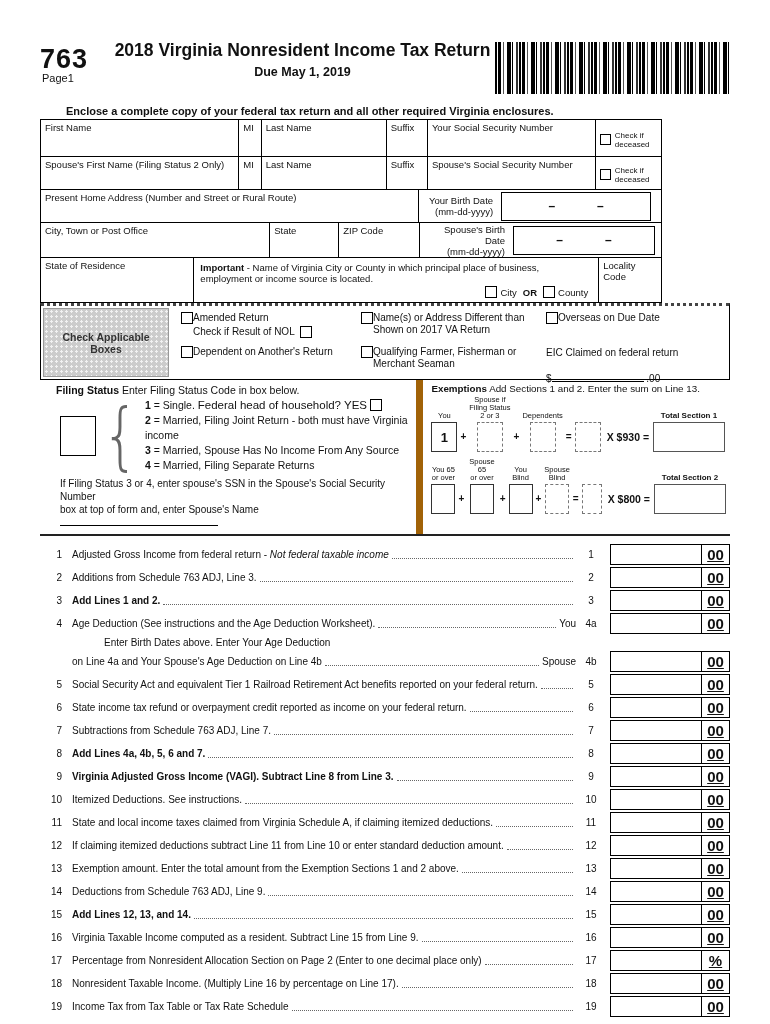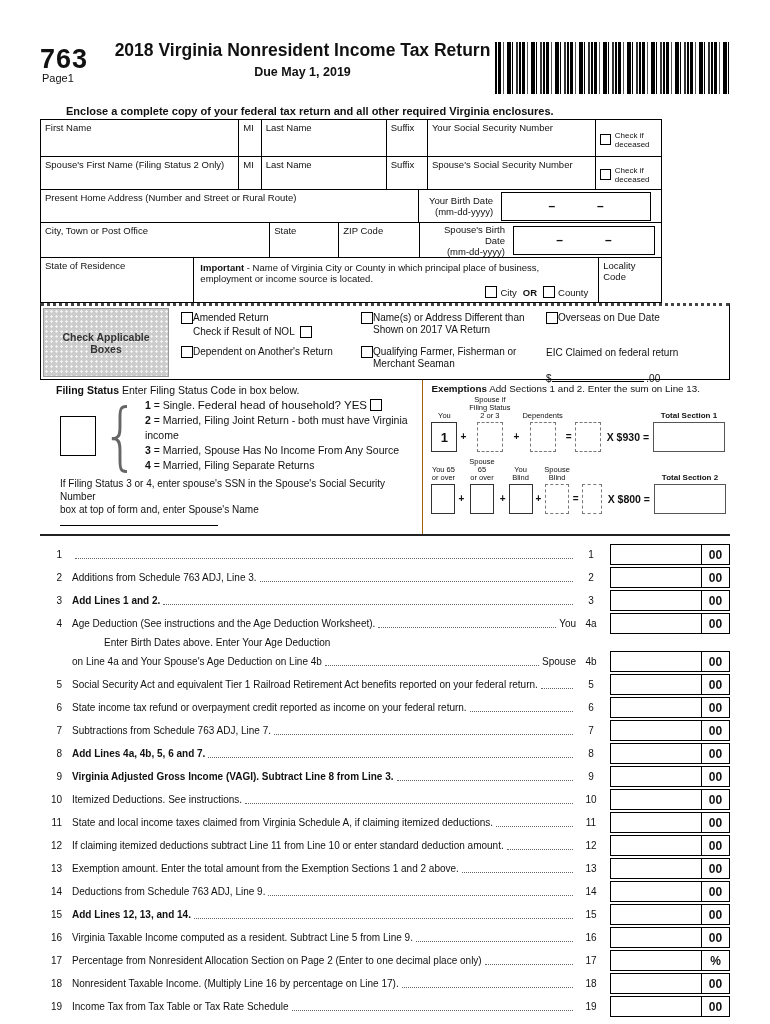--- a/index.html
+++ b/index.html
@@ -55,21 +55,21 @@
   .fs-ex { width:690px; display:flex; border-bottom:2.5px solid #222; min-height:124px; }
   .fs { width:393px; padding:4px 6px 4px 16px; font-size:10.5px; }
   .fs-head { margin-bottom:2px; }
   .fs-body { display:flex; align-items:center; gap:4px; margin:2px 0 4px 4px; }
   .fs-codebox { width:36px; height:40px; border:1.5px solid #000; flex:none; }
   .brace { font-size:58px; font-weight:200; color:#666; line-height:58px; transform:scaleY(1.25); margin:0 2px; font-family:"DejaVu Sans", sans-serif; }
   .fs-opts { font-size:10.5px; line-height:15px; }
   .fs-opts .num { font-weight:bold; }
   .hoh { font-size:11.5px; }
   .fs-note { font-size:10px; line-height:13px; margin-left:4px; }
-  .ex { flex:1; border-left:1px solid #a16207; padding:3px 4px 20px 8px; }
+  .ex { flex:1; border-left:7px solid #a16207; padding:3px 4px 20px 8px; }
   .ex-head { font-size:9.8px; margin-bottom:1px; white-space:nowrap; }
   .ex-row { display:flex; align-items:flex-end; margin-top:2px; }
   .ex-cell { display:flex; flex-direction:column; align-items:center; justify-content:flex-end; }
   .ex-lab { font-size:7.5px; line-height:8px; text-align:center; margin-bottom:2px; }
   .ex-lab.b { font-weight:bold; font-size:8px; }
   .ex-box { width:26px; height:30px; border:1.5px solid #333; background:#fff;
             display:flex; align-items:center; justify-content:center; font-size:13px; font-weight:bold; }
   .ex-box.dash { border-style:dashed; border-width:1px; border-color:#777; }
   .ex-box.sm { width:24px; }
   .ex-op { font-weight:bold; font-size:10px; padding:0 3px 10px 3px; }
@@ -82,21 +82,21 @@
   .lrow.bold .ltext, .lrow.bold .lsuffix { font-weight:bold; }
   .lrow.note { height:15px; }
   .lnum { width:22px; text-align:right; margin-right:10px; flex:none; font-size:10px; }
   .ltext { white-space:nowrap; }
   .ltext i { font-style:italic; }
   .lead { flex:1; border-bottom:1.5px dotted #666; margin:0 3px; align-self:flex-end; margin-bottom:7px; min-width:8px; }
   .lsuffix { white-space:nowrap; }
   .rnum { width:30px; text-align:center; flex:none; font-size:10px; margin-right:4px; }
   .amtbox { width:120px; height:21px; border:1px solid #000; display:flex; flex:none; background:#fff; }
   .amtbox .amt { flex:1; border-right:1px solid #000; }
-  .amtbox .cents { width:27px; display:flex; align-items:center; justify-content:center; font-weight:bold; font-size:12px; }
+  .amtbox .cents { width:27px; display:flex; align-items:center; justify-content:center; font-weight:bold; font-size:15px;text-decoration:underline; }
   .note-ind { margin-left:32px; }
 
   
   .footer { display:flex; align-items:center; margin-top:4px; height:46px; }
   .localuse { font-size:9.5px; margin-left:8px; align-self:flex-start; padding-top:2px; }
 </style>
 </head>
 <body>
 
 <div class="page">
@@ -285,20 +285,21 @@
           <span class="ex-lab b">Total Section 2</span>
           <span class="ex-total"></span>
         </div>
       </div>
     </div>
   </div>
 
   <div class="lines" id="lines-container">
     <div class="lrow">
       <span class="lnum">1</span>
+      <span class="ltext"><span class="t1">Adjusted Gross Income from federal return - </span><i class="t2">Not federal taxable income</i></span>
       <span class="lead"></span>
 
       <span class="rnum">1</span>
       <span class="amtbox">
         <span class="amt"></span>
         <span class="cents">00</span>
       </span>
     </div>
 
     <div class="lrow">
@@ -482,21 +483,21 @@
 
       <span class="rnum">15</span>
       <span class="amtbox">
         <span class="amt"></span>
         <span class="cents">00</span>
       </span>
     </div>
 
     <div class="lrow">
       <span class="lnum">16</span>
-      <span class="ltext"><span class="t1">Virginia Taxable Income computed as a resident. Subtract Line 5 from Line 9.</span></span>
+      <span class="ltext"><span class="t1">Virginia Taxable Income computed as a resident. Subtract Line 15 from Line 9.</span></span>
       <span class="lead"></span>
 
       <span class="rnum">16</span>
       <span class="amtbox">
         <span class="amt"></span>
         <span class="cents">00</span>
       </span>
     </div>
 
     <div class="lrow">

